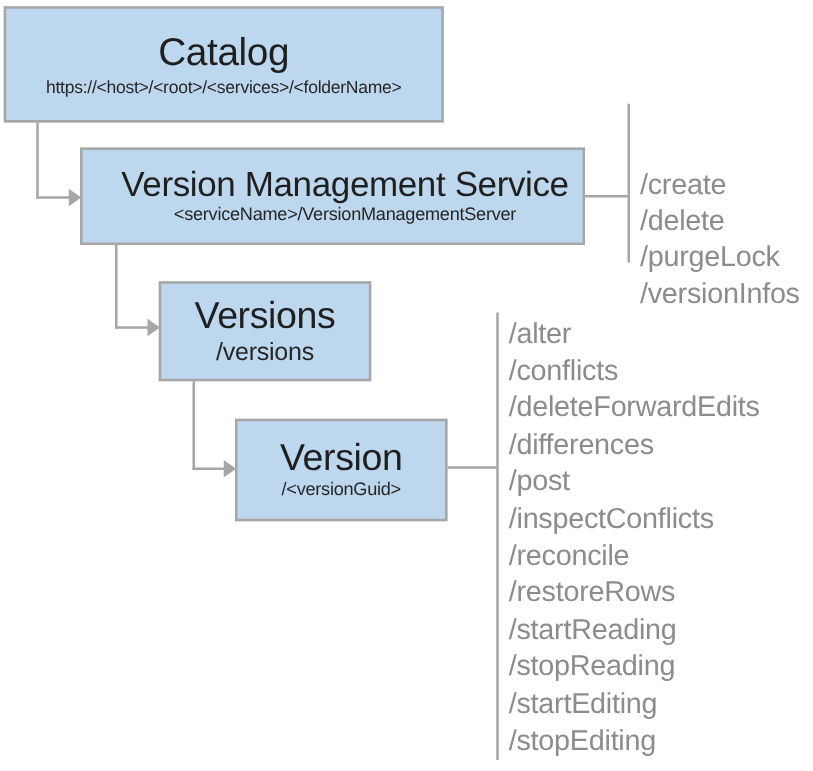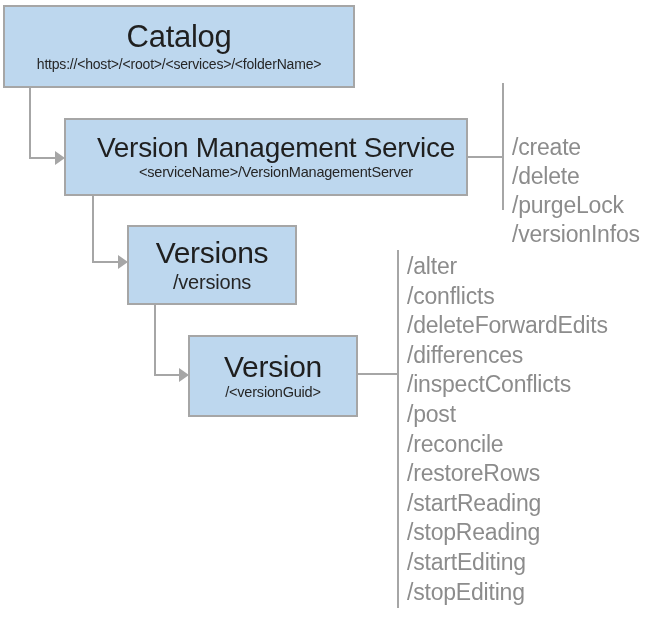--- a/index.html
+++ b/index.html
@@ -80,21 +80,21 @@
   <div class="line" style="left:154px;top:305px;width:2px;height:71px;"></div>
   <div class="line" style="left:154px;top:374px;width:26px;height:2px;"></div>
   <div class="arrowhead" style="left:179px;top:368px;"></div>
 
   <div class="line" style="left:468px;top:156px;width:35px;height:2px;"></div>
   <div class="line" style="left:502px;top:83px;width:2px;height:127px;"></div>
 
   <div class="line" style="left:358px;top:373px;width:40px;height:2px;"></div>
   <div class="line" style="left:397px;top:250px;width:2px;height:358px;"></div>
 
-  <div class="node" id="catalog" style="left:3px;top:5px;width:352px;height:83px;">
+  <div class="node" id="catalog" style="left:3px;top:5px;width:352px;height:93px;">
     <div class="node-title">Catalog</div>
     <div class="node-subtitle">https://&lt;host&gt;/&lt;root&gt;/&lt;services&gt;/&lt;folderName&gt;</div>
   </div>
 
   <div class="node" id="vms" style="left:64px;top:118px;width:404px;height:78px;padding-left:20px;">
     <div class="node-title">Version Management Service</div>
     <div class="node-subtitle">&lt;serviceName&gt;/VersionManagementServer</div>
   </div>
 
   <div class="node" id="versions" style="left:127px;top:225px;width:170px;height:80px;">
@@ -111,22 +111,22 @@
       <div class="op-item">/create</div>
       <div class="op-item">/delete</div>
       <div class="op-item">/purgeLock</div>
       <div class="op-item">/versionInfos</div>
     </div>
   <div class="ops" id="version-ops" style="left:407px;top:252px;">
       <div class="op-item">/alter</div>
       <div class="op-item">/conflicts</div>
       <div class="op-item">/deleteForwardEdits</div>
       <div class="op-item">/differences</div>
+      <div class="op-item">/post</div>
       <div class="op-item">/inspectConflicts</div>
-      <div class="op-item">/post</div>
       <div class="op-item">/reconcile</div>
       <div class="op-item">/restoreRows</div>
       <div class="op-item">/startReading</div>
       <div class="op-item">/stopReading</div>
       <div class="op-item">/startEditing</div>
       <div class="op-item">/stopEditing</div>
     </div>
 
 </div>
 

